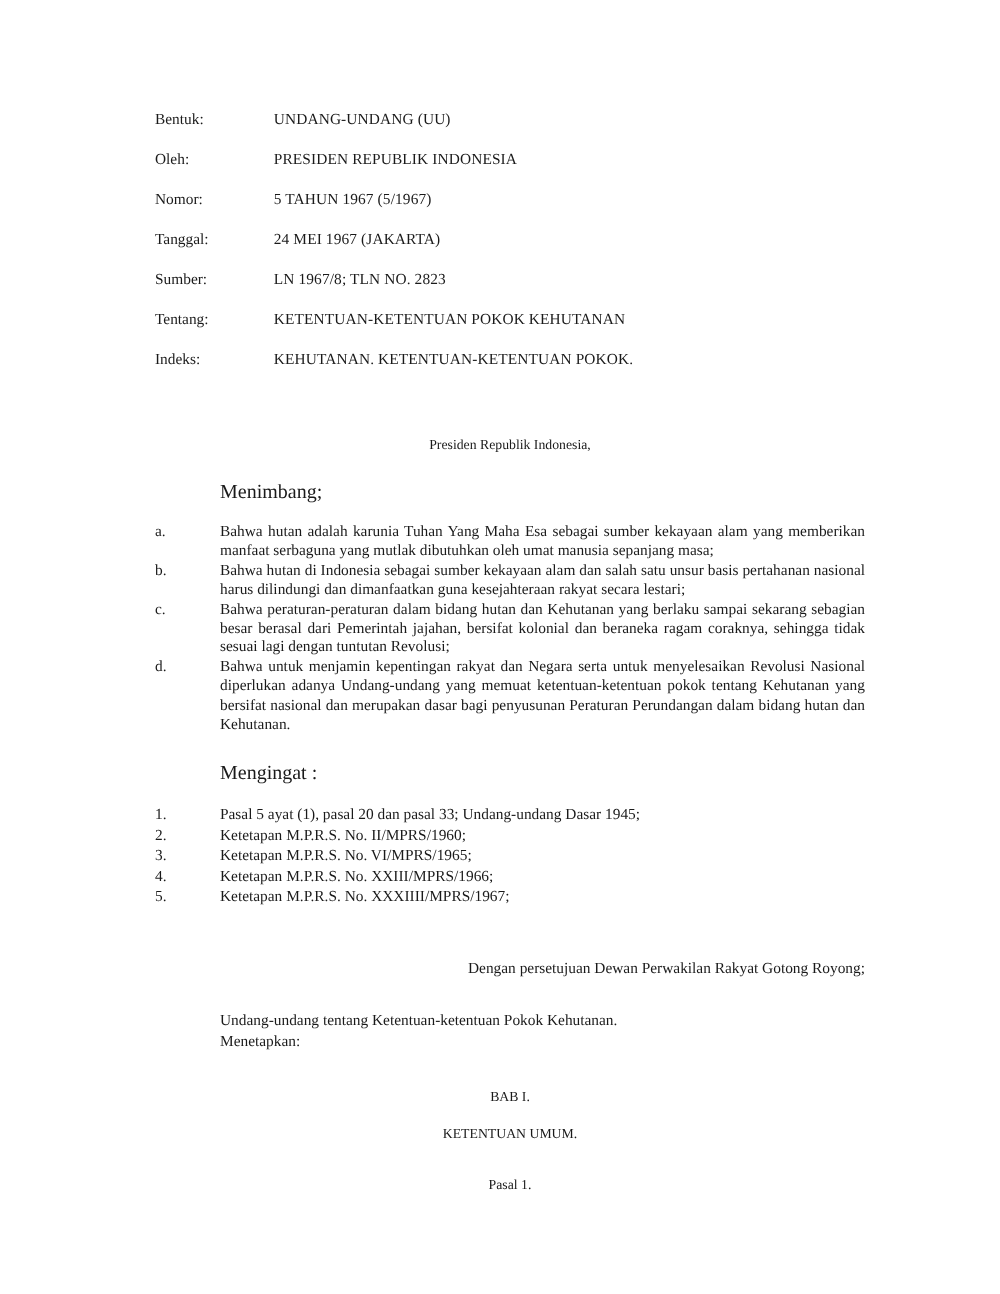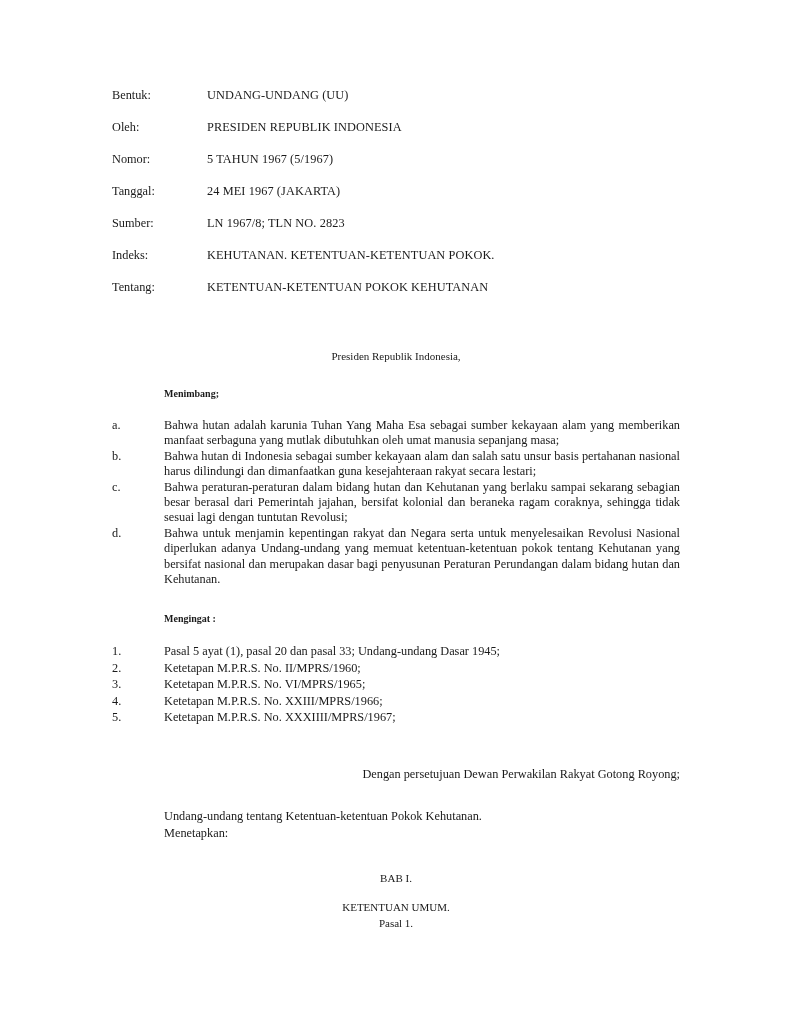--- a/index.html
+++ b/index.html
@@ -14,21 +14,21 @@
   .page {
     position: relative;
     width: 800px;
     height: 1035px;
     background: #ffffff;
     overflow: hidden;
     box-sizing: border-box;
   }
   .content {
     position: absolute;
-    left: 112px;
+    left: 124px;
     top: 88px;
     width: 568px;
   }
 
   
   .meta {
     width: 100%;
     border-collapse: collapse;
   }
   .meta tr { height: 32px; }
@@ -51,23 +51,22 @@
   .center {
     text-align: center;
     font-size: 11px;
     line-height: 16px;
   }
   .h-presiden { margin-top: 36px; }
 
   
   .sublabel {
     margin-left: 52px;
-    font-size: 10px;
+    font-size: 16px;
     line-height: 16px;
-    font-weight: bold;
   }
   .mt-menimbang { margin-top: 22px; }
   .mt-mengingat { margin-top: 24px; }
 
   
   .list {
     margin-top: 16px;
   }
   .list .row {
     display: flex;
@@ -97,21 +96,21 @@
   .p-dengan { margin-top: 40px; text-align: right; }
   .p-memutuskan { margin-top: 24px; }
   .block-menetapkan {
     margin-top: 26px;
     margin-left: 52px;
     font-size: 12.3px;
     line-height: 17px;
   }
   .h-bab { margin-top: 28px; }
   .h-ketentuan { margin-top: 13px; }
-  .h-pasal { }
+  .h-pasal { margin-top: 25px; }
 </style>
 </head>
 <body>
 
 <div class="page">
   <div class="content">
 
     <table class="meta">
       <tbody>
         <tr>
@@ -128,26 +127,26 @@
         </tr>
         <tr>
           <td class="label">Tanggal:</td>
           <td class="value">24 MEI 1967 (JAKARTA)</td>
         </tr>
         <tr>
           <td class="label">Sumber:</td>
           <td class="value">LN 1967/8; TLN NO. 2823</td>
         </tr>
         <tr>
+          <td class="label">Tentang:</td>
+          <td class="value">KETENTUAN-KETENTUAN POKOK KEHUTANAN</td>
+        </tr>
+        <tr>
           <td class="label">Indeks:</td>
           <td class="value">KEHUTANAN. KETENTUAN-KETENTUAN POKOK.</td>
-        </tr>
-        <tr>
-          <td class="label">Tentang:</td>
-          <td class="value">KETENTUAN-KETENTUAN POKOK KEHUTANAN</td>
         </tr>
       </tbody>
     </table>
 
     <div class="center h-presiden">Presiden Republik Indonesia,</div>
 
     <div class="sublabel mt-menimbang">Menimbang;</div>
 
     <div class="list justified">
       <div class="row">

